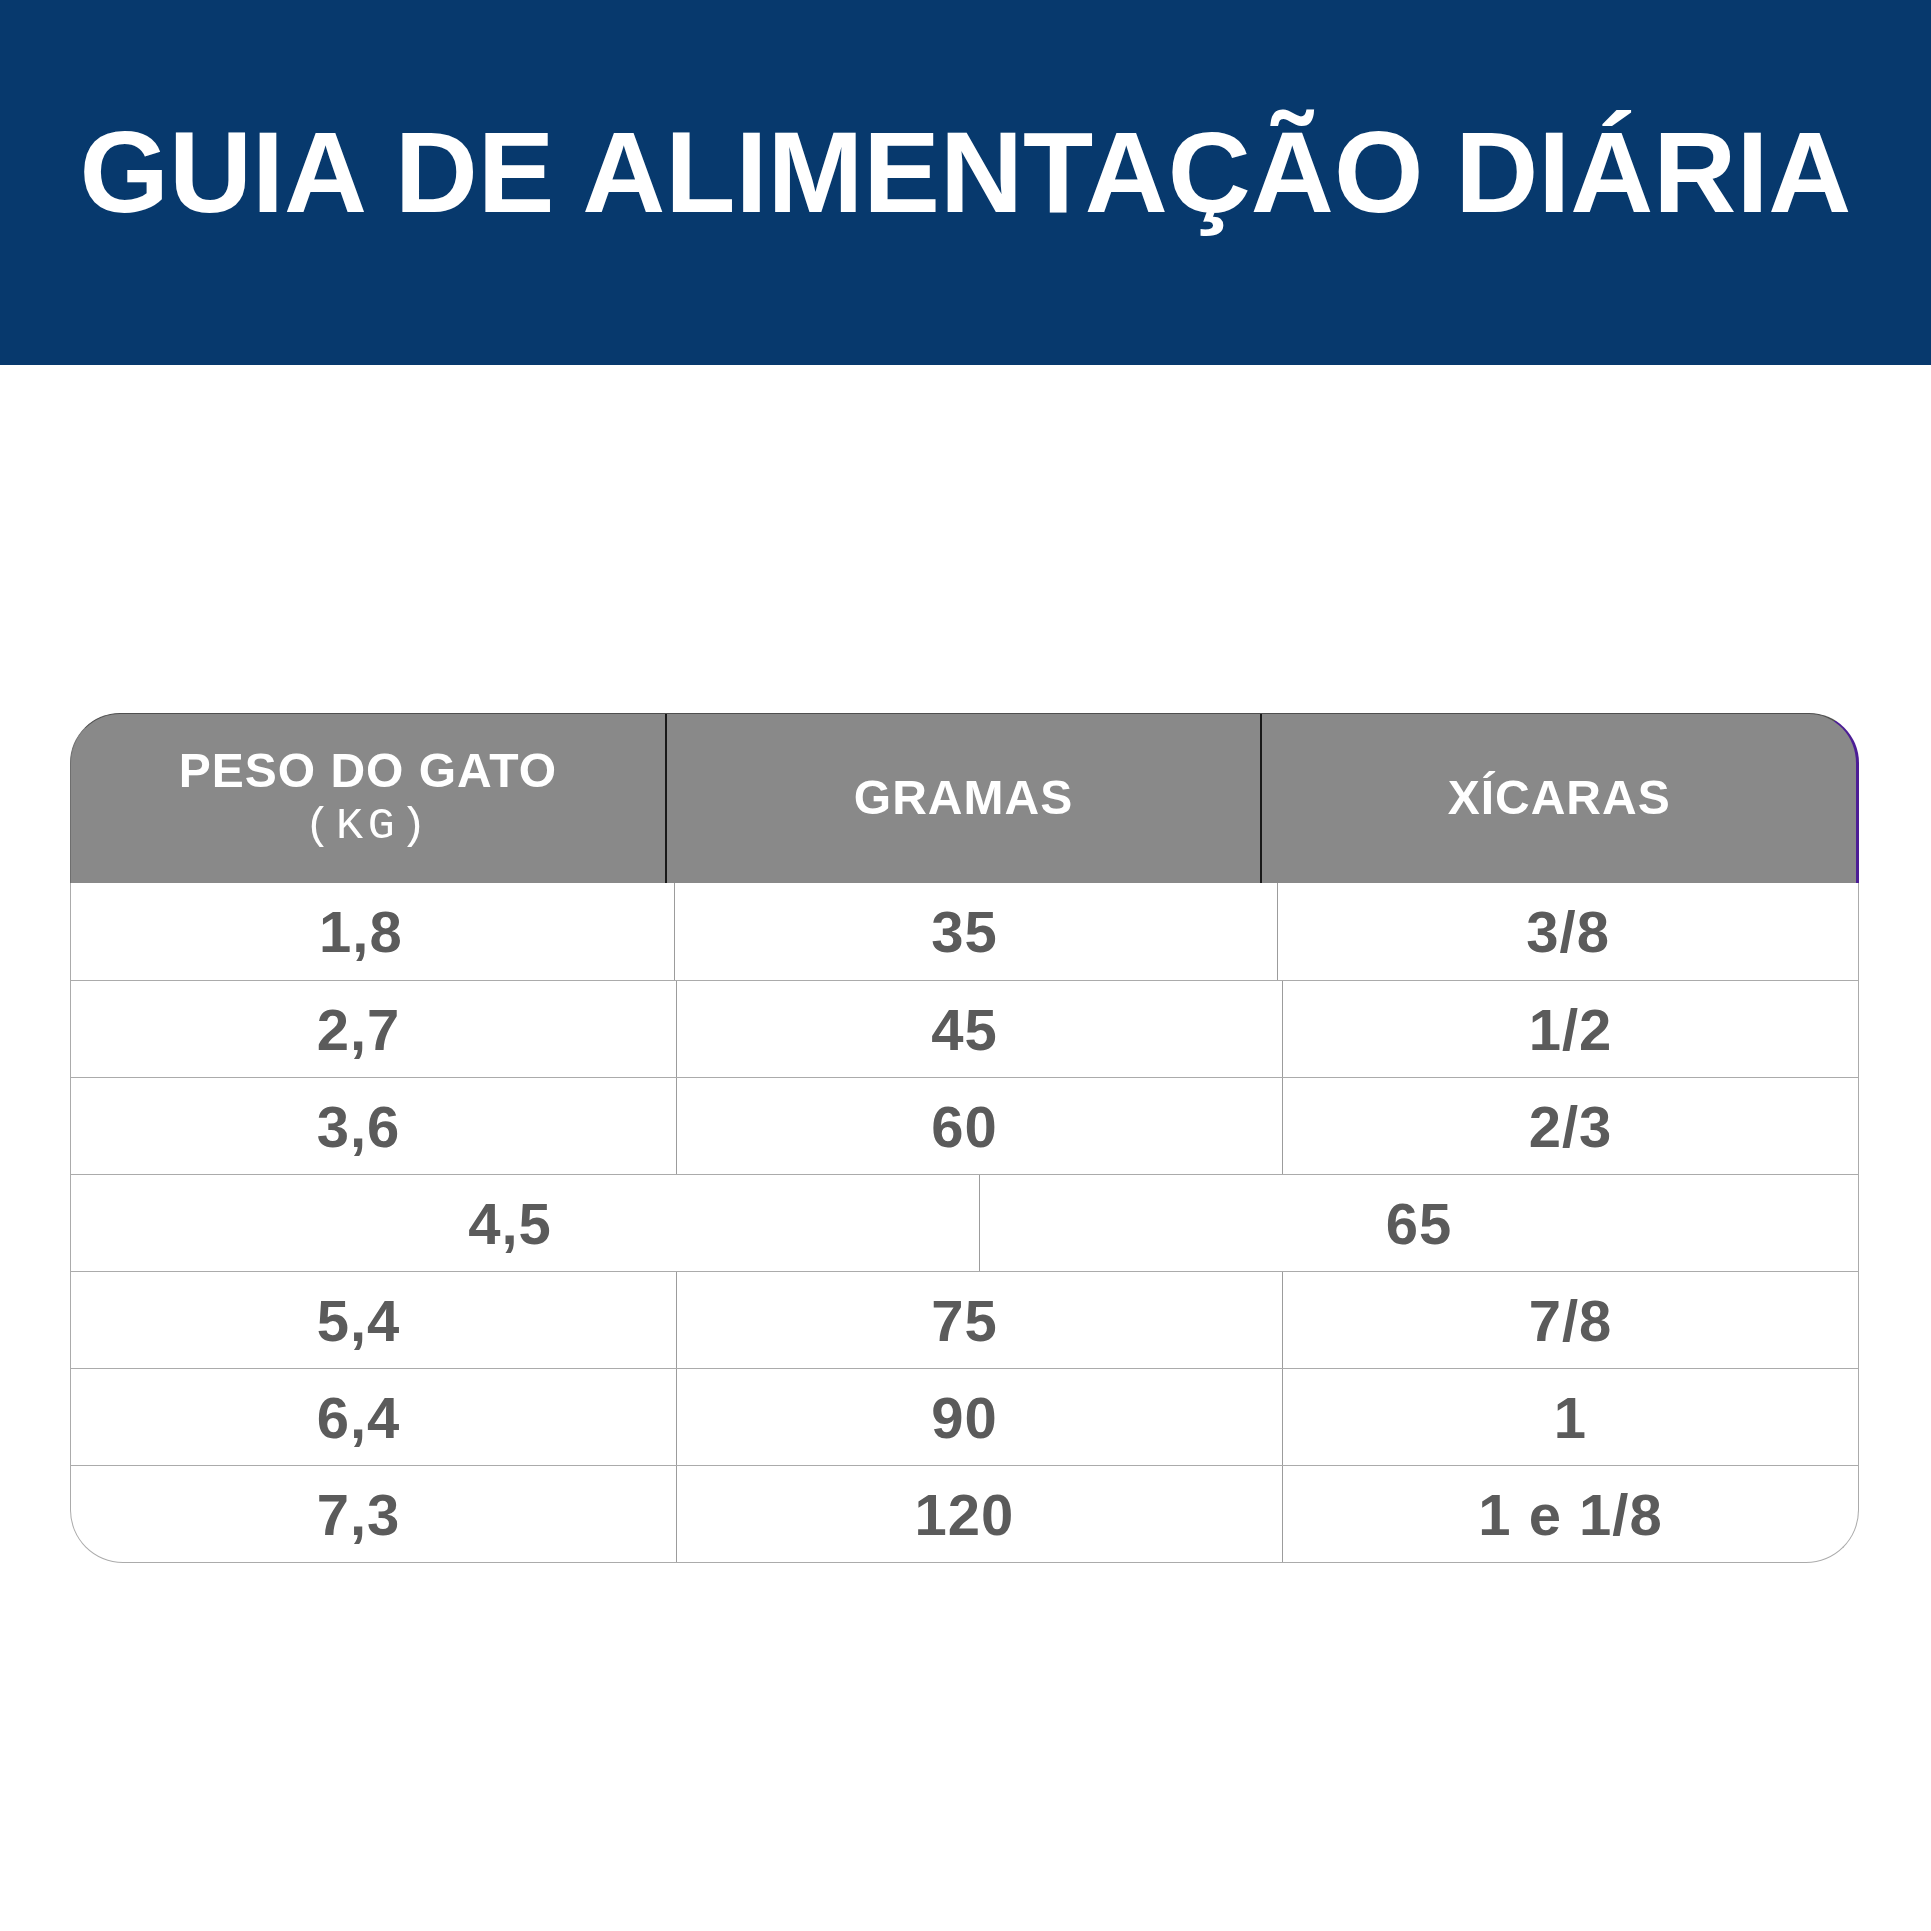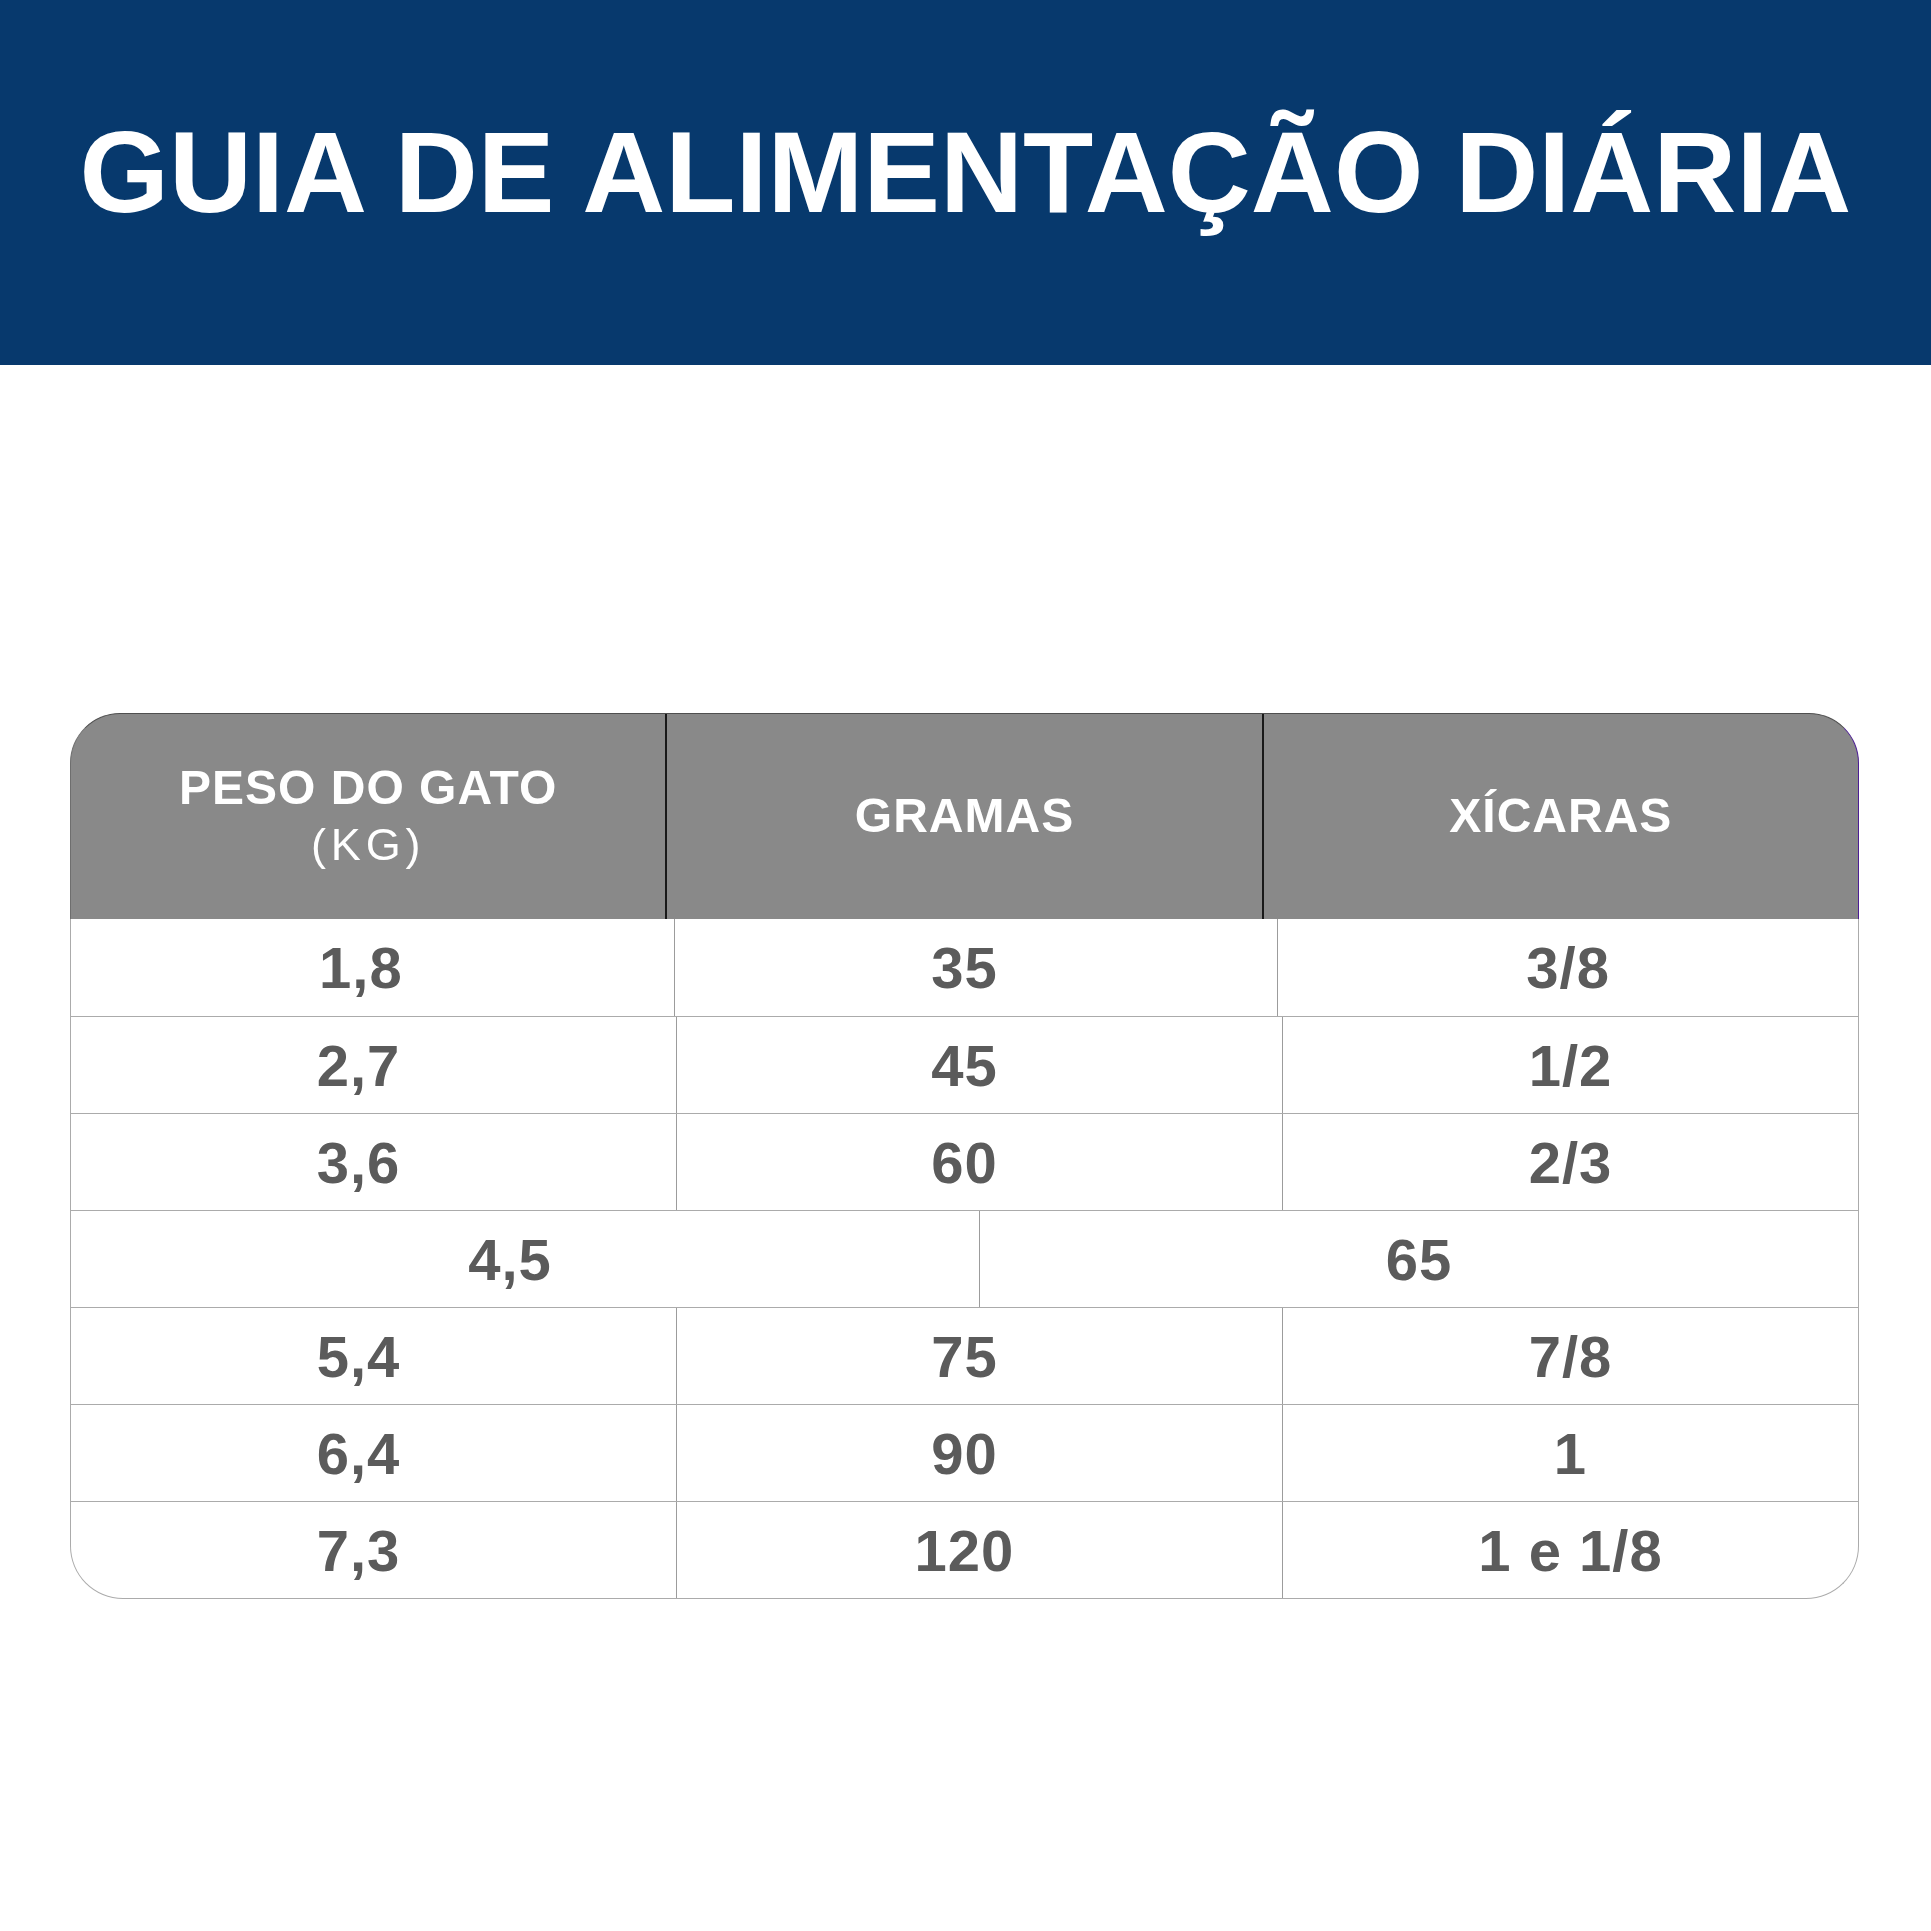--- a/index.html
+++ b/index.html
@@ -16,35 +16,35 @@
   .banner-title {
     color:#ffffff; font-size:115px; font-weight:900; letter-spacing:0px;
     white-space:nowrap; line-height:1;
   }
 
   
   .feeding-table {
     position:absolute; left:70px; top:713px; width:1789px;
   }
   .thead {
-    display:flex; height:206px; background:#898989;
+    display:flex; height:170px; background:#898989;
     border-radius:50px 50px 0 0;
     border-top:1.9px solid #4f4f4f;
     border-left:1px solid #6e6e6e;
-    border-right:1px solid #4c1d95;
+    border-right:3px solid #4c1d95;
     overflow:hidden;
   }
   .th {
     flex:1 1 0; display:flex; flex-direction:column;
     align-items:center; justify-content:center;
     color:#ffffff; text-align:center;
   }
   .th + .th { border-left:2.9px solid #191919; }
   .th-label { font-size:48px; font-weight:800; letter-spacing:1px; line-height:1.1; }
-  .th-sublabel { font-size:45px; font-weight:400; letter-spacing:4.8px; margin-top:3.9px; }
+  .th-sublabel { font-size:45px; font-weight:400; letter-spacing:4.8px; margin-top:3.9px;font-family:Liberation Mono, monospace; }
 
   .tbody {
     background:#ffffff;
     border:1.9px solid #ABABAB; border-top:none;
     border-radius:0 0 53px 53px;
     overflow:hidden;
   }
   .tr { display:flex; height:97px; }
   .tr + .tr { border-top:1.9px solid #ABABAB;gap:7px; }
   .td {

